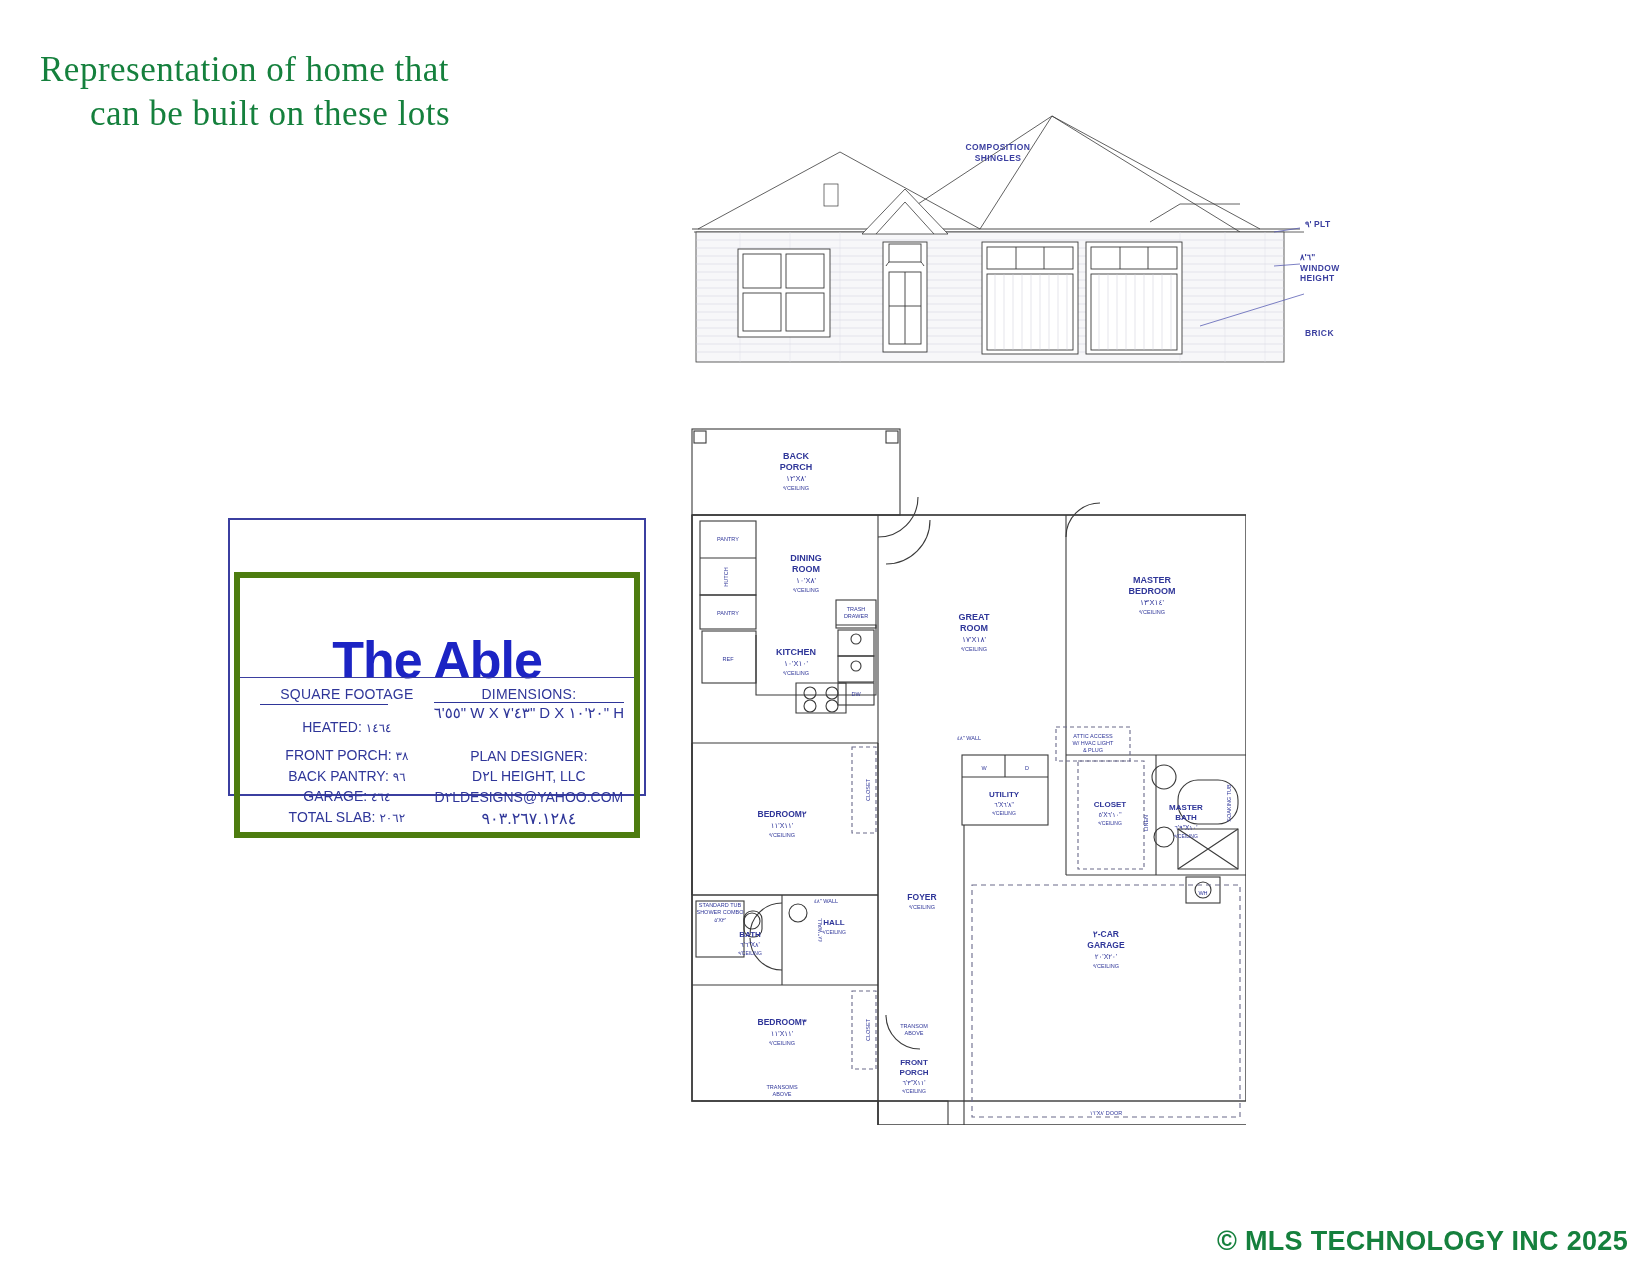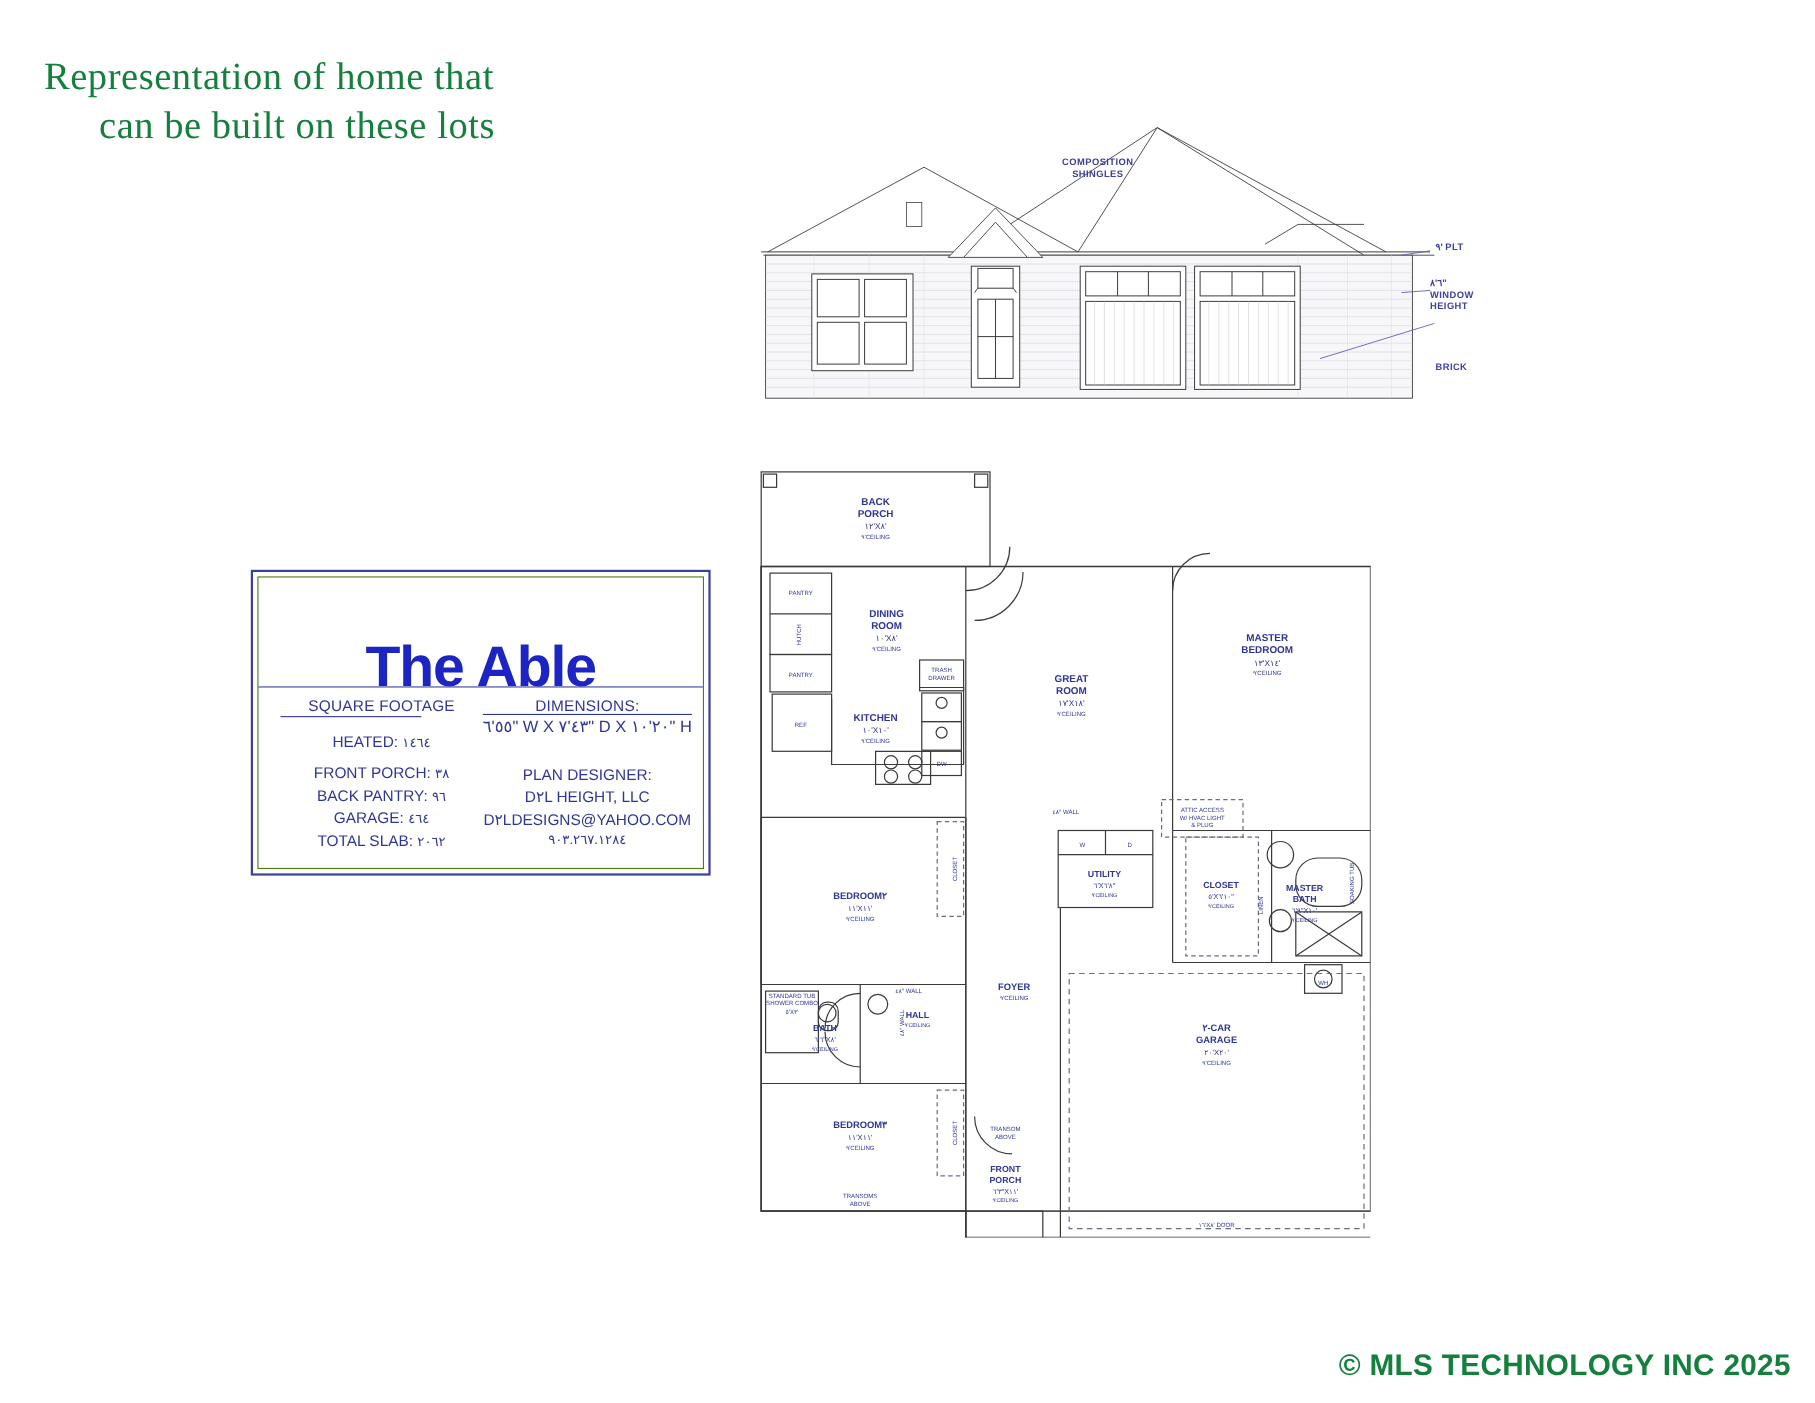--- a/index.html
+++ b/index.html
@@ -19,34 +19,34 @@
   #elevation svg{display:block;}
   .elevlab{position:absolute;color:#3b3fa0;font-size:8.5px;font-weight:bold;letter-spacing:.4px;text-align:center;line-height:1.25;}
   #lab-shingles{left:258px;top:98px;width:120px;}
   #lab-plt{left:625px;top:175px;width:60px;text-align:left;}
   #lab-winh{left:620px;top:208px;width:70px;text-align:left;}
   #lab-brick{left:625px;top:248px;width:60px;text-align:left;margin-top:36px;}
 
   
   #infobox{position:absolute;left:228px;top:518px;width:418px;height:278px;
     border:2px solid #3b3fa0;background:#fff;box-sizing:border-box;padding:4px;}
-  #infobox .inner{border:1px solid #4d7c0f;width:100%;height:100%;box-sizing:border-box;position:relative;}
+  #infobox .inner{border:6px solid #4d7c0f;width:100%;height:100%;box-sizing:border-box;position:relative;margin-top:48px;}
   #plantitle{position:absolute;left:0;right:0;top:56px;text-align:center;
     font-size:52px;font-weight:bold;color:#1c24c4;letter-spacing:-1px;line-height:1;}
   #titlerule{position:absolute;left:0;right:0;top:99px;height:1px;background:#3b3fa0;}
   #specs{position:absolute;left:20px;top:108px;right:10px;color:#2f3699;text-align:center;}
   #specs .cols{display:flex;}
   #specs .col{flex:1;}
   #specs .hdr{font-size:14px;letter-spacing:.2px;}
   #specs .rule{height:1px;background:#2f3699;width:128px;margin:2px 0 12px 0;}
   #specs .row{font-size:14px;line-height:1.45;white-space:nowrap;}
   #specs .num{font-size:12px;}
   #specs .dimline{font-size:15px;border-top:1px solid #2f3699;display:inline-block;padding-top:1px;white-space:nowrap;}
   #specs .gap{height:24px;}
-  #specs .small{font-size:12px;}
+  #specs .small{font-size:16px;}
 
   
   #floorplan{position:absolute;left:686px;top:425px;width:560px;height:700px;}
   #floorplan svg{display:block;}
 
   #copyright{position:absolute;right:22px;bottom:18px;
     font-size:27px;font-weight:bold;color:#15803d;letter-spacing:.3px;}
 </style>
 </head>
 <body>

